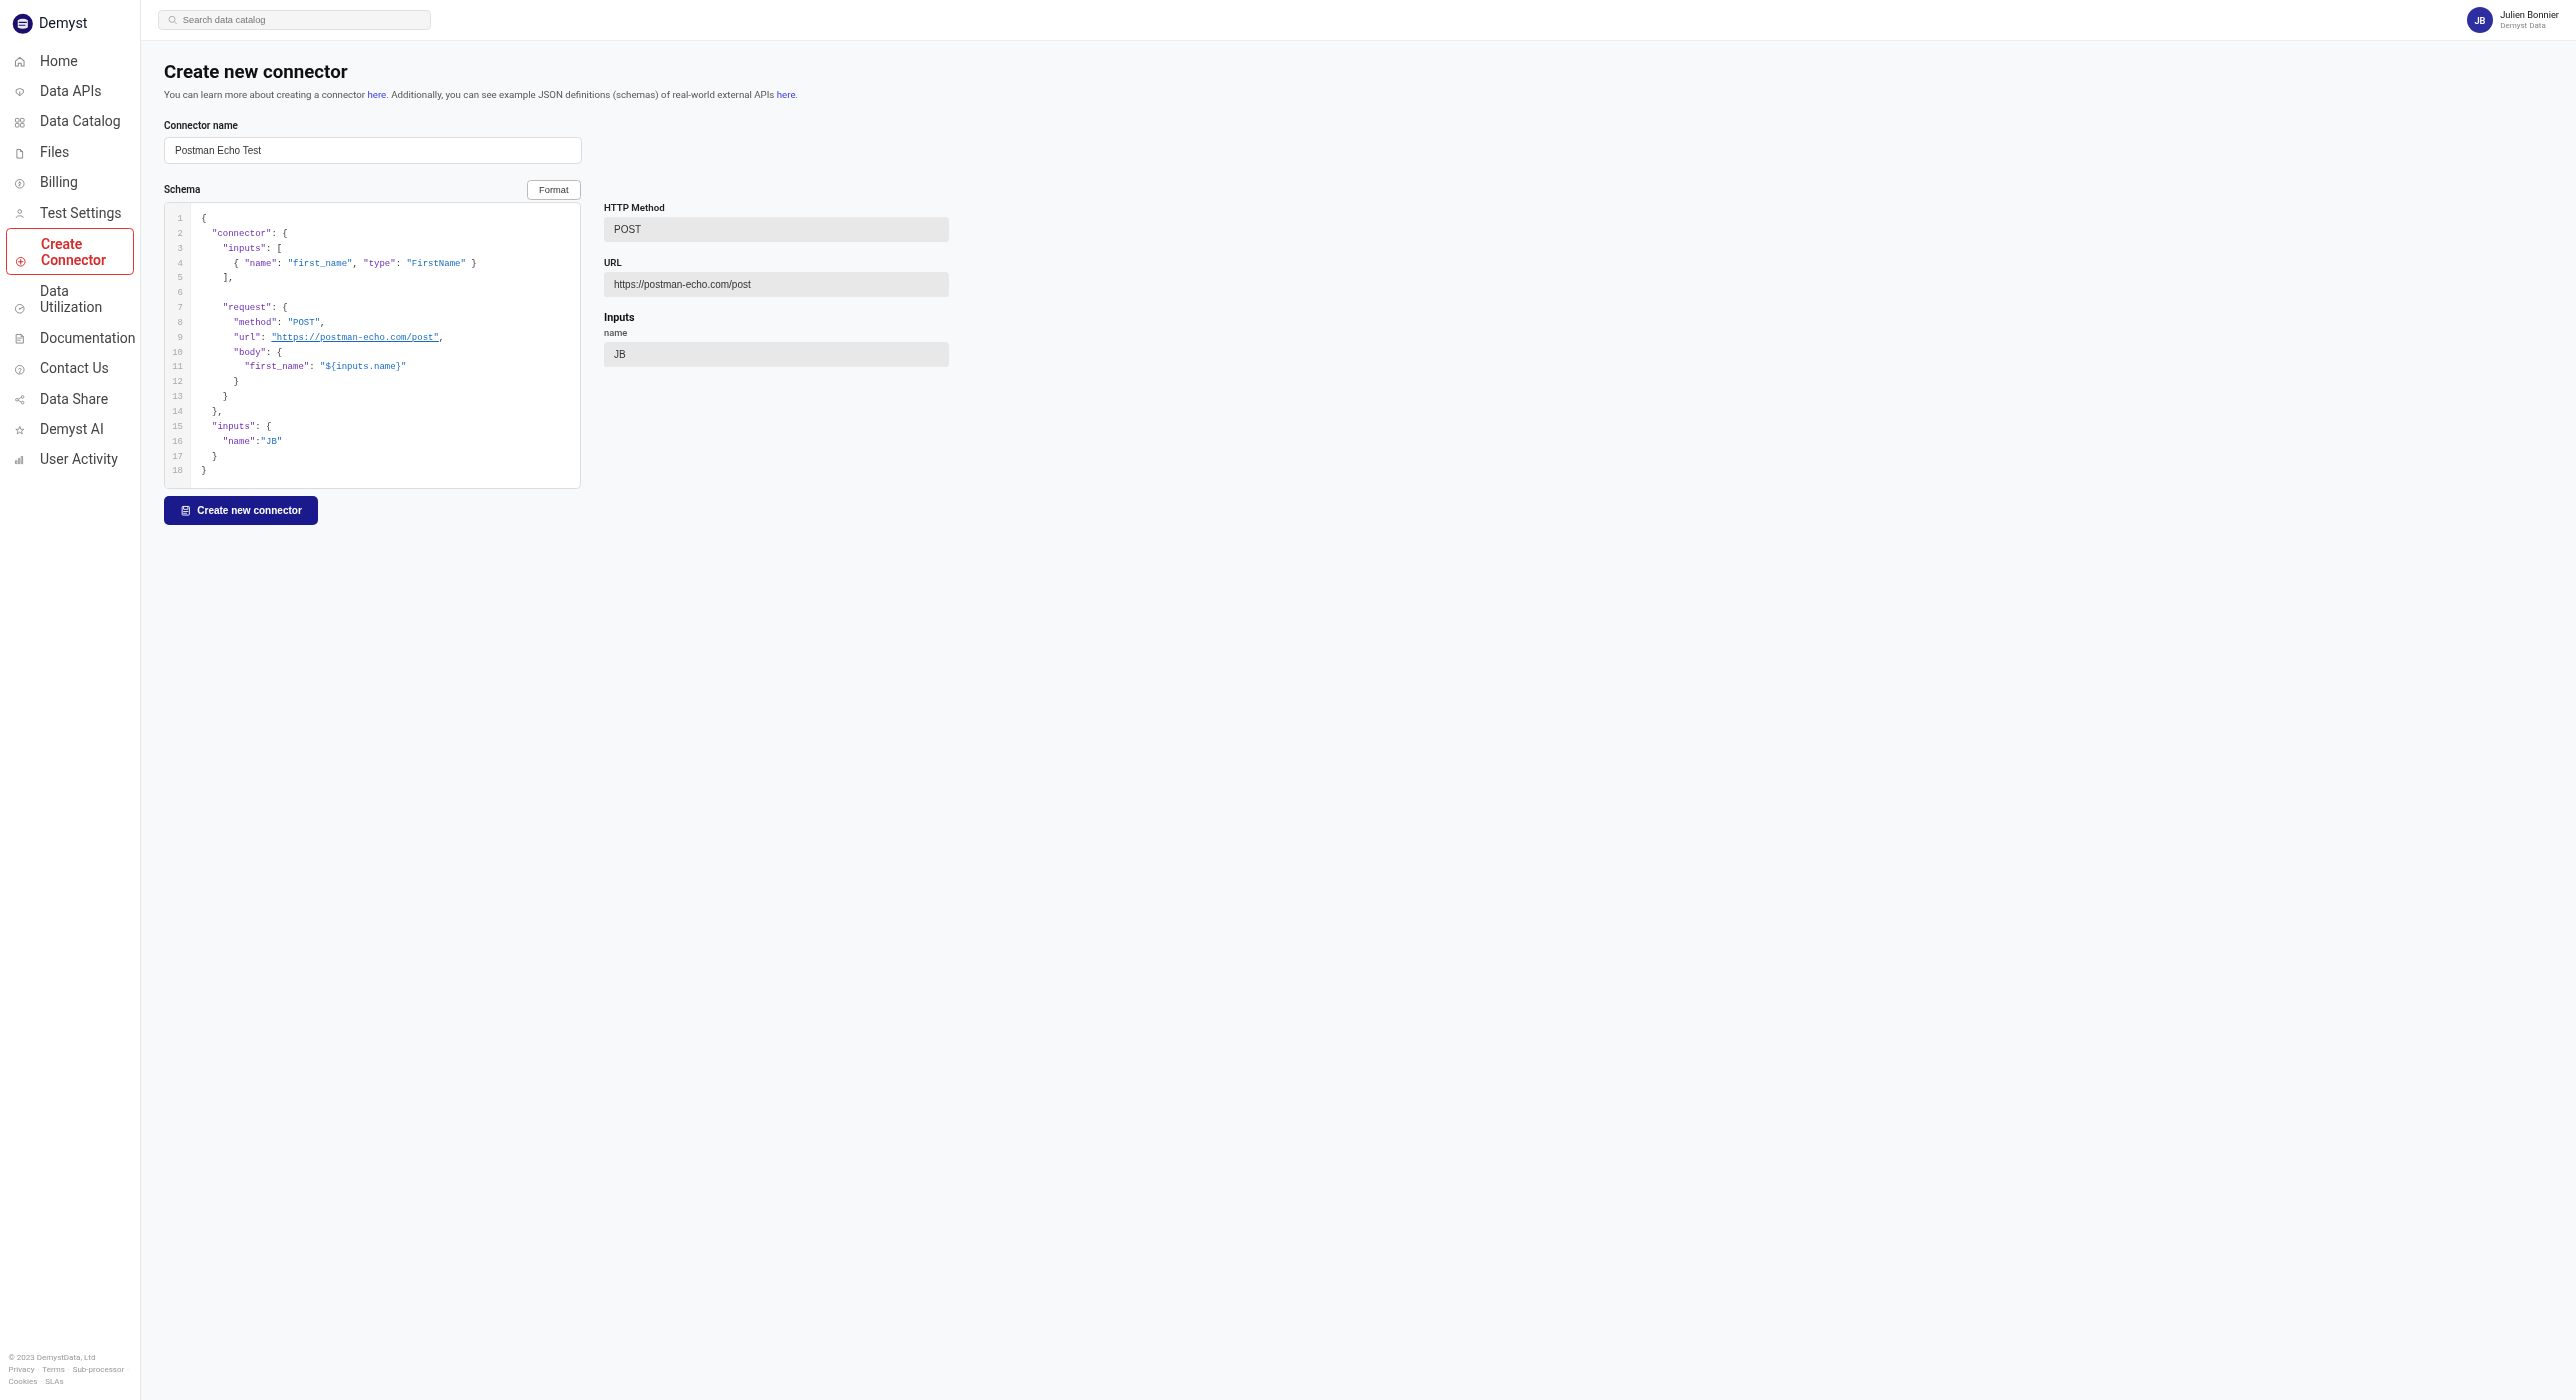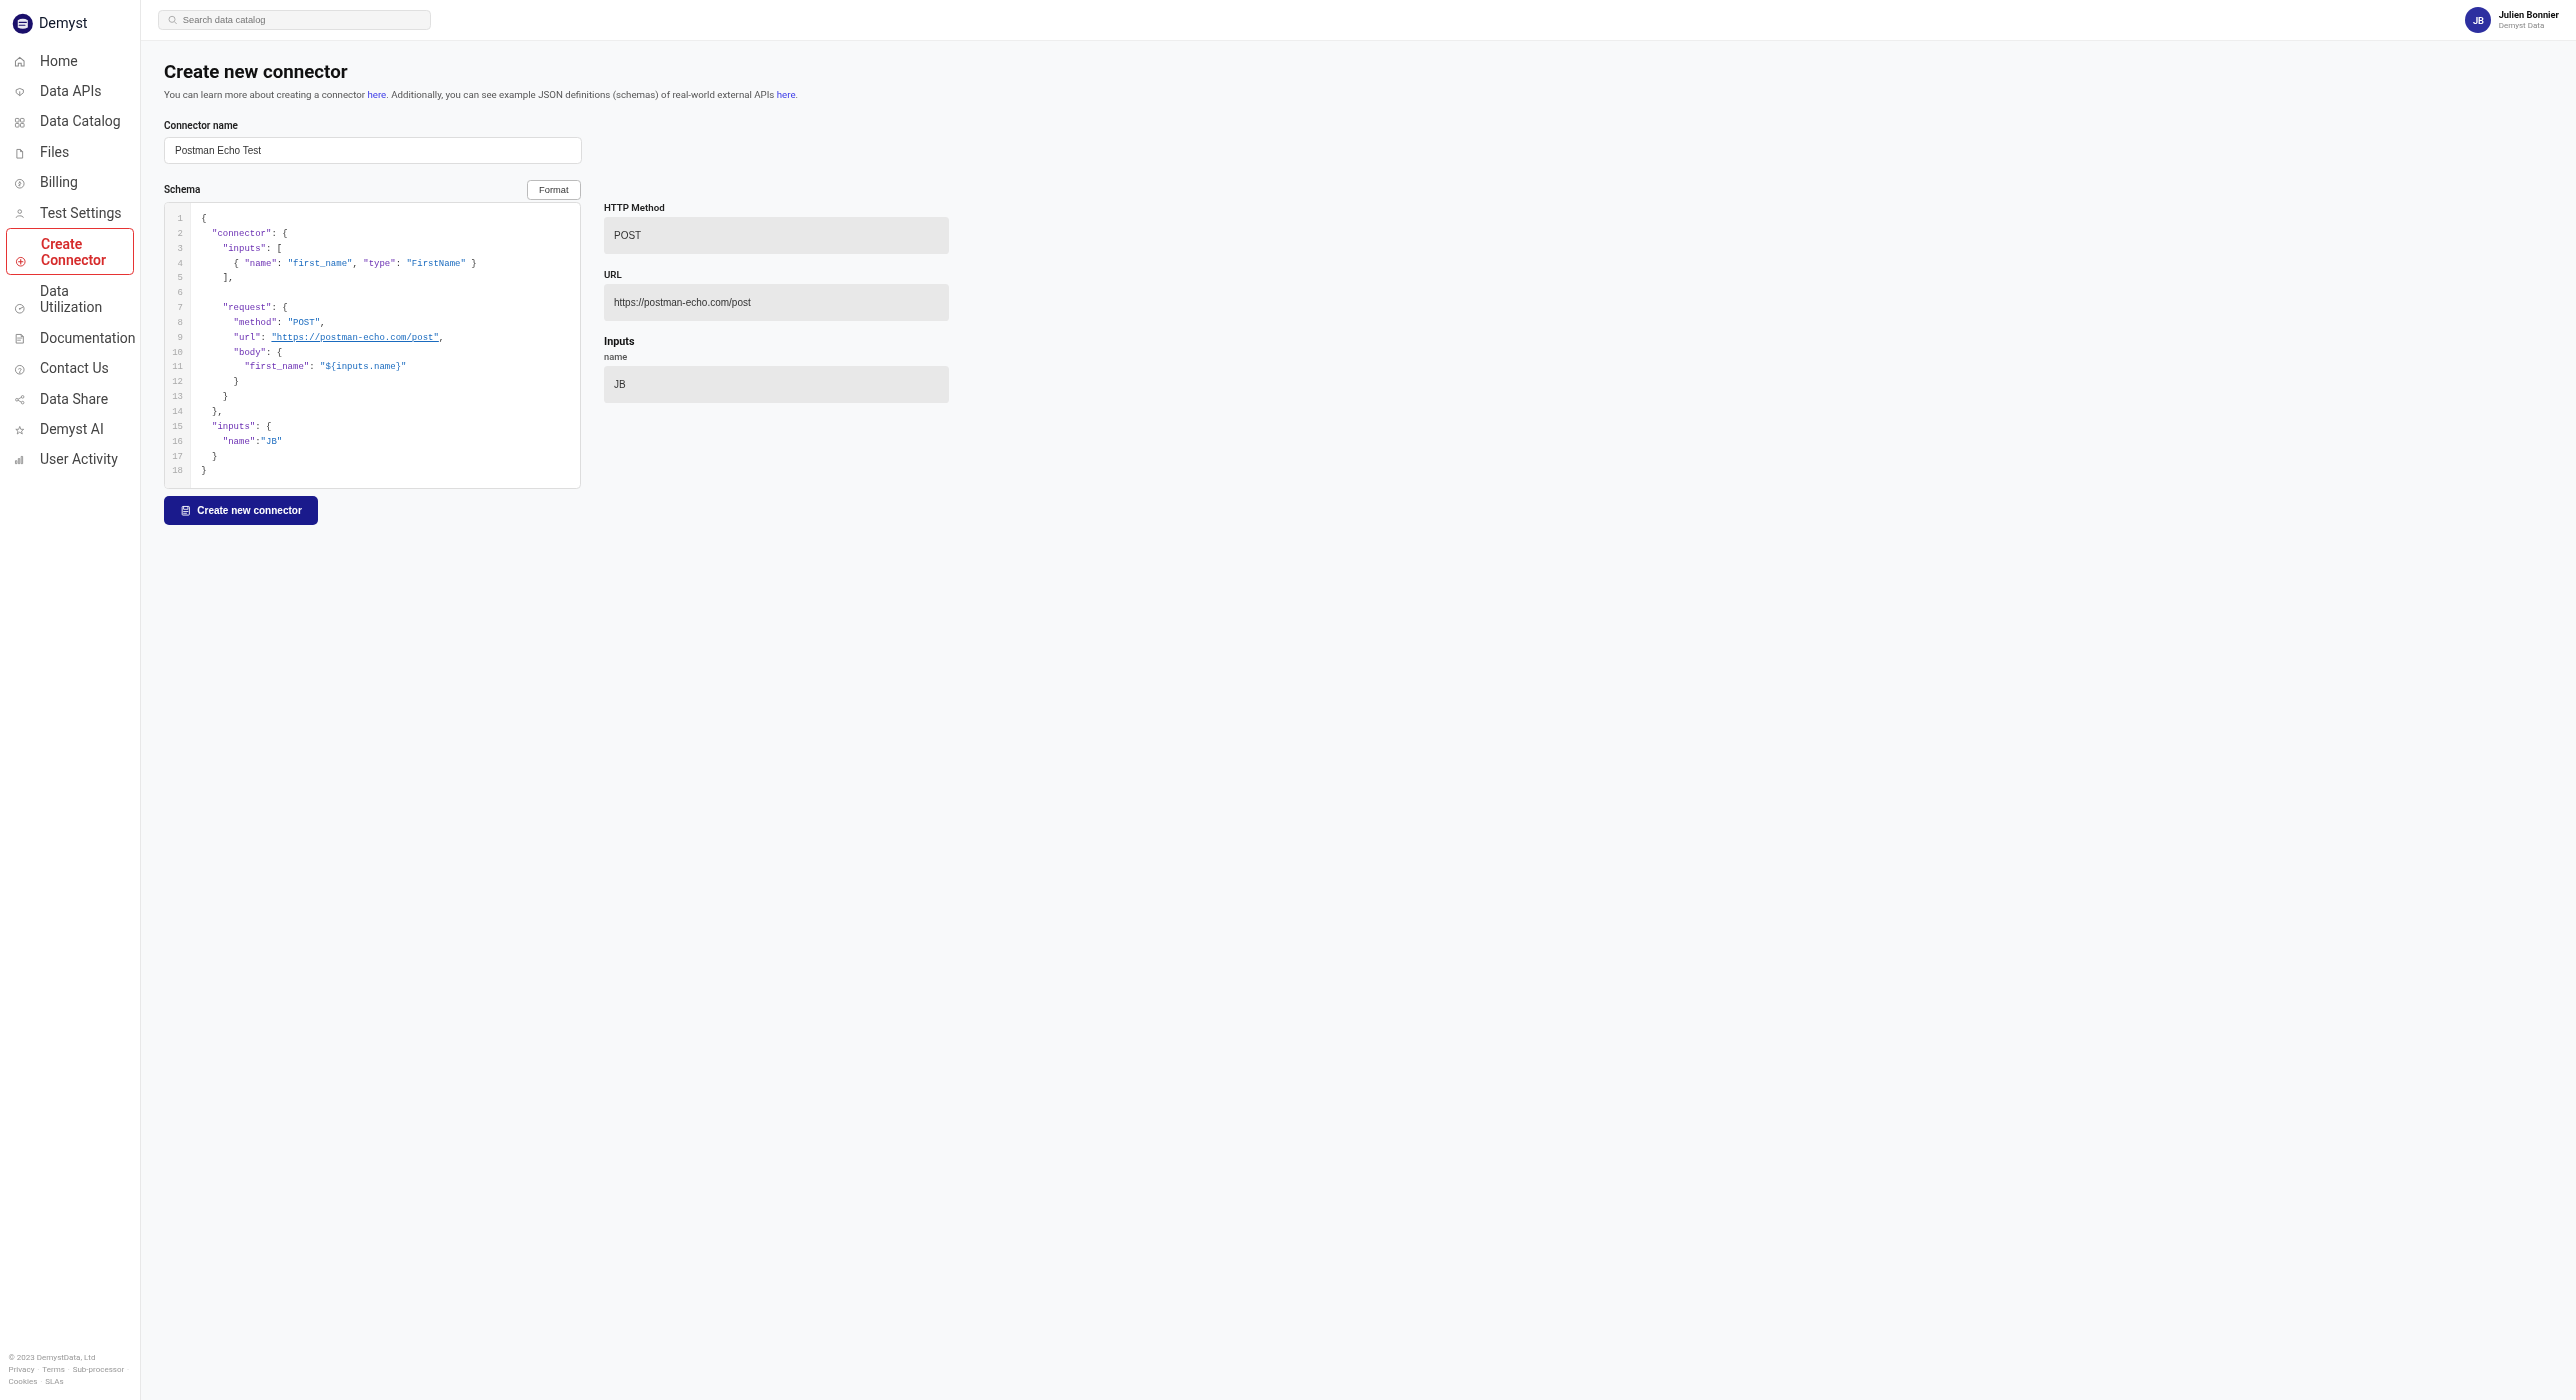--- a/index.html
+++ b/index.html
@@ -121,21 +121,21 @@
       border-radius: 50%;
       background: #2d2fa0;
       display: flex;
       align-items: center;
       justify-content: center;
       color: #fff;
       font-size: 9.3px;
       font-weight: 600;
     }
     .user-info { display: flex; flex-direction: column; line-height: 1.3; }
-    .user-name { font-weight: 700; font-size: 9.3px; color: #111; }
+    .user-name { font-weight: 400; font-size: 9.3px; color: #111; }
     .user-org { font-size: 8px; color: #888; }
 
     
     .page-content {
       flex: 1;
       overflow-y: auto;
       padding: 20px 23px 29px;
       background: #f8f9fa;
     }
 
@@ -241,21 +241,21 @@
     .panel-field { margin-bottom: 14.4px; }
     .panel-field-label {
       font-size: 9.7px;
       font-weight: 600;
       color: #222;
       margin-bottom: 4.3px;
       display: block;
     }
     .panel-input {
       width: 100%;
-      padding: 13px 10px;
+      padding: 7px 10px;
       border: none;
       border-radius: 3.6px;
       background: #e8e8e8;
       font-size: 10px;
       color: #333;
       outline: none;
     }
     .inputs-section { margin-top: 2.9px; }
     .inputs-title {
       font-size: 10.8px;

